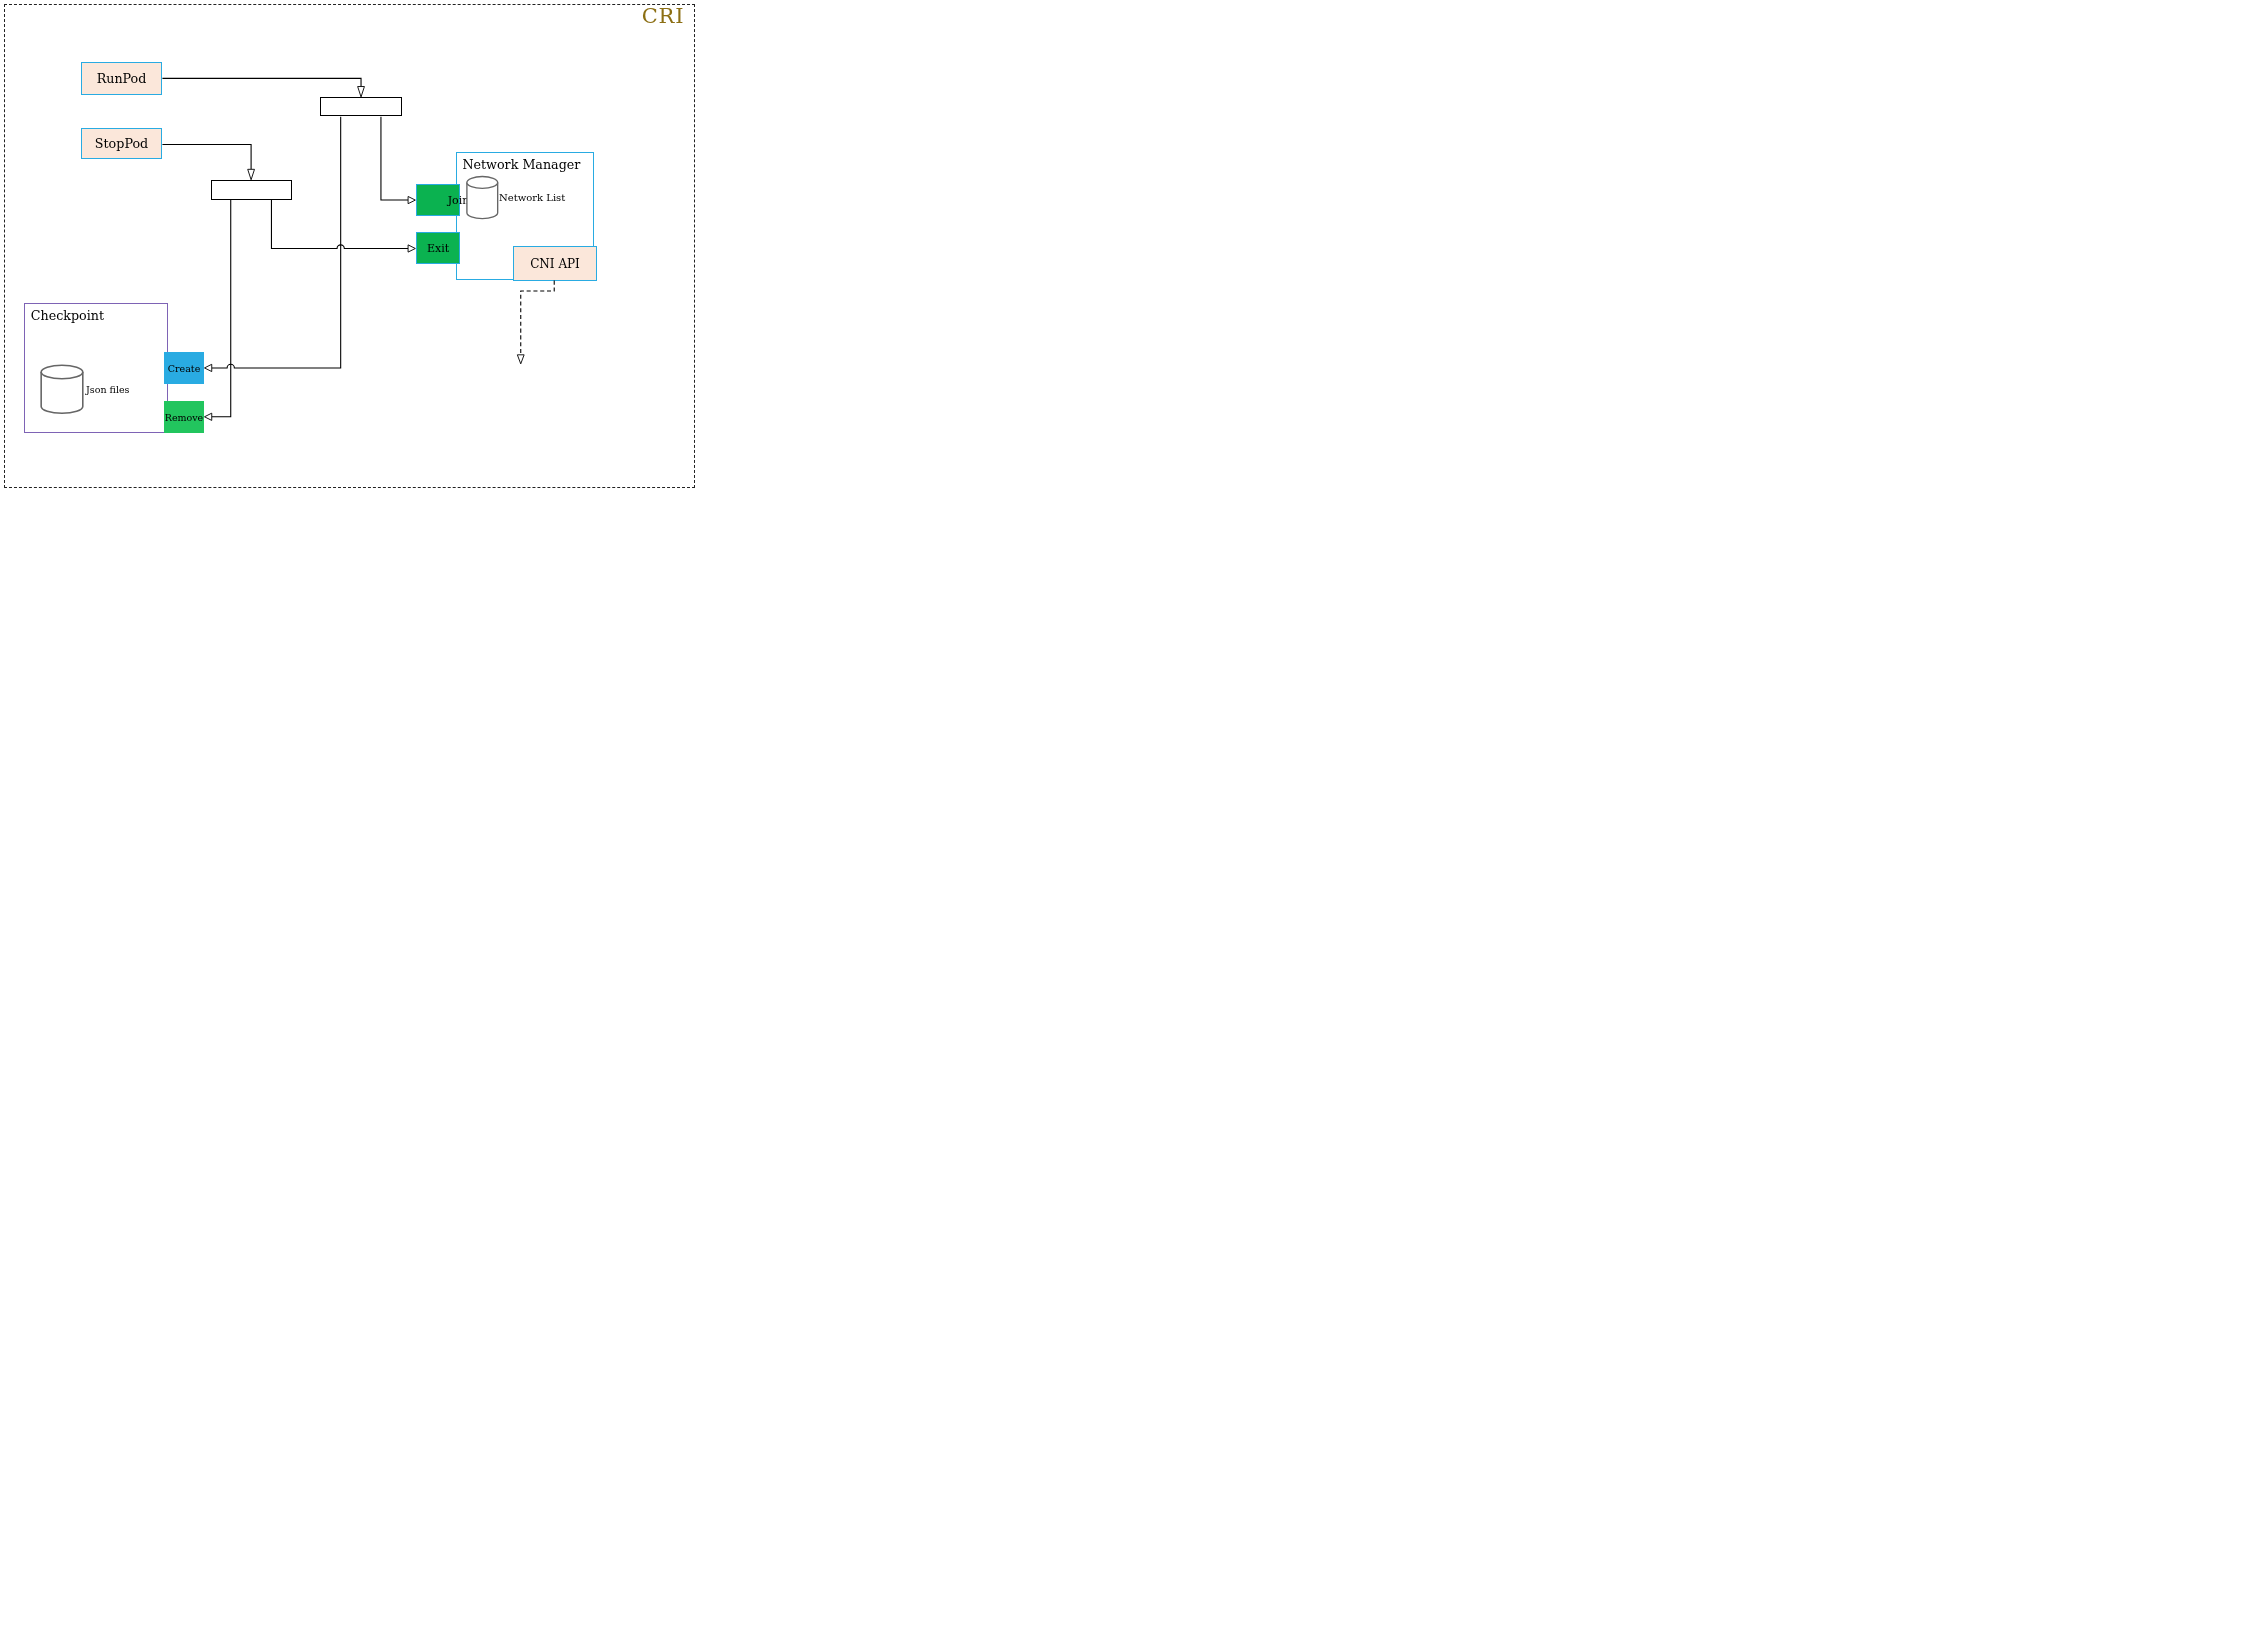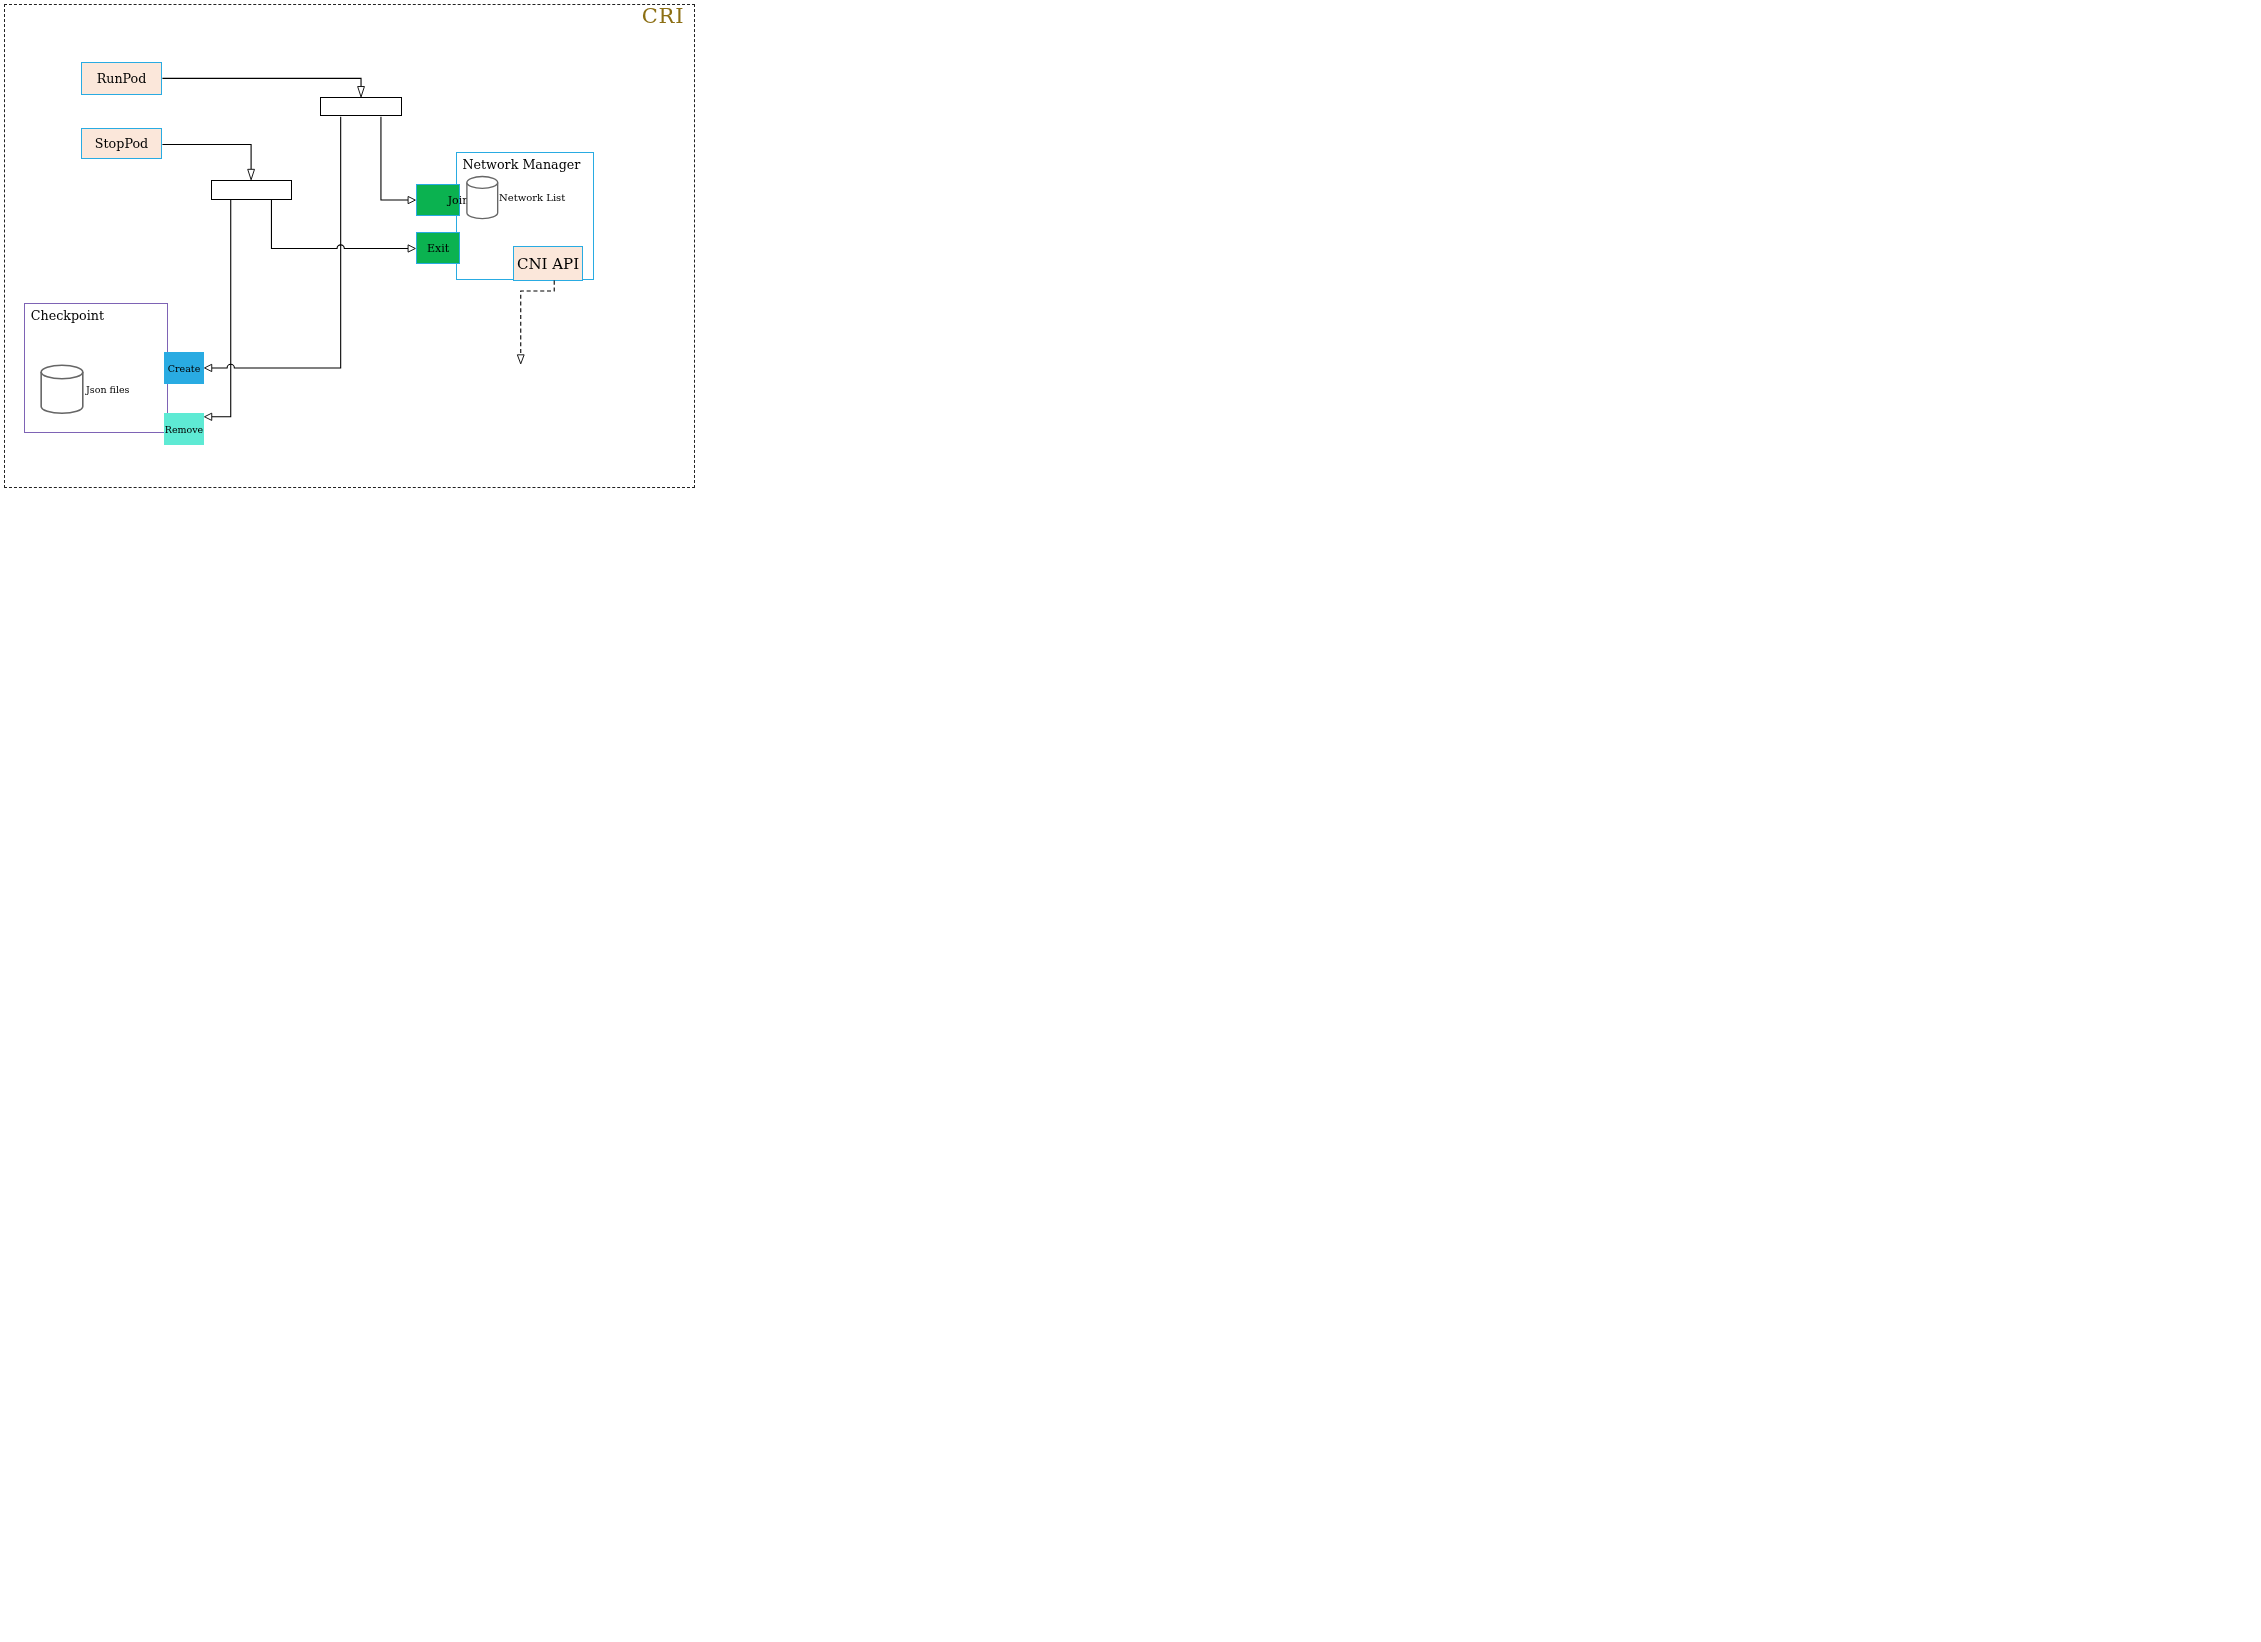--- a/index.html
+++ b/index.html
@@ -11,25 +11,25 @@
   .group{position:absolute;background:#fff;box-sizing:border-box;}
   .group-title{position:absolute;left:5.4px;top:3.6px;font-size:12.7px;white-space:nowrap;}
   .g-runtime{left:24.4px;top:28px;width:138px;height:130px;border:0.7px solid #12B95F;}
   .g-nm{left:456px;top:152px;width:138px;height:128px;border:0.7px solid #29ABE2;}
   .g-checkpoint{left:24.4px;top:303px;width:144px;height:130px;border:0.7px solid #7E63B5;}
 
   .node{position:absolute;display:flex;align-items:center;justify-content:center;box-sizing:border-box;white-space:nowrap;}
   .peach{background:#FBE7DA;border:0.7px solid #29ABE2;}
   .n-runpod{left:81px;top:62px;width:81px;height:33px;font-size:12.7px;}
   .n-stoppod{left:81px;top:128px;width:81px;height:31px;font-size:12.7px;}
-  .n-cniapi{left:513px;top:246px;width:70px;height:35px;font-size:15px;}
+  .n-cniapi{left:513px;top:246px;width:84px;height:35px;font-size:12px;}
   .n-join{left:416px;top:184px;width:44px;height:32px;font-size:11px;background:#0BB250;border:0.5px solid #29ABE2;padding-left:41px;}
   .n-exit{left:416px;top:232px;width:44px;height:32px;font-size:11px;background:#0BB250;border:0.5px solid #29ABE2;}
   .n-create{left:164px;top:352px;width:40px;height:32px;font-size:9.5px;background:#29ABE2;}
-  .n-remove{left:164px;top:413px;width:40px;height:32px;font-size:9.5px;background:#5eead4;}
+  .n-remove{left:164px;top:401px;width:40px;height:32px;font-size:9.5px;background:#22c55e;}
 
   .proc{position:absolute;background:#fff;border:1.4px solid #000;box-sizing:border-box;}
   .p-1{left:320px;top:97px;width:82px;height:19.4px;}
   .p-2{left:211px;top:180px;width:81px;height:20px;}
 
   .iface{position:absolute;left:416px;top:364px;width:210px;height:84px;border:1.4px solid #000;background:#fff;box-sizing:border-box;display:flex;flex-direction:column;}
   .iface-head{height:44px;padding:2.7px 0 0 8.1px;box-sizing:border-box;}
   .iface-stereotype{font-size:9.5px;margin-top:0.9px;}
   .iface-name{font-size:12.7px;margin-top:3.6px;}
   .iface-body{flex:1;background:#F1F1F1;border-top:1.4px solid #000;display:flex;flex-direction:column;}

